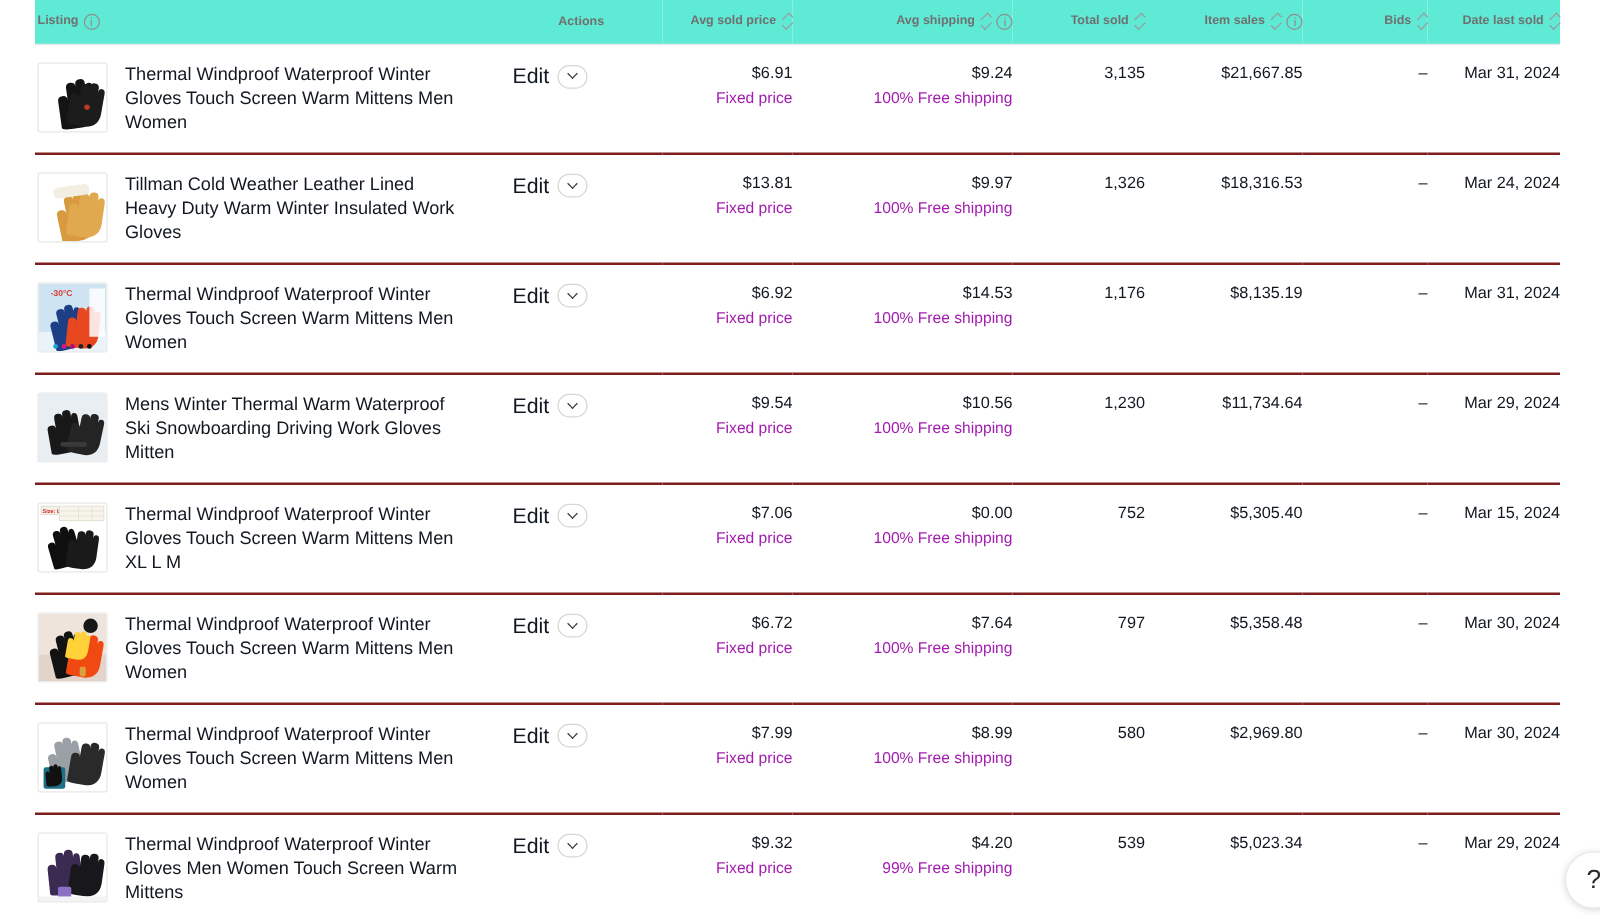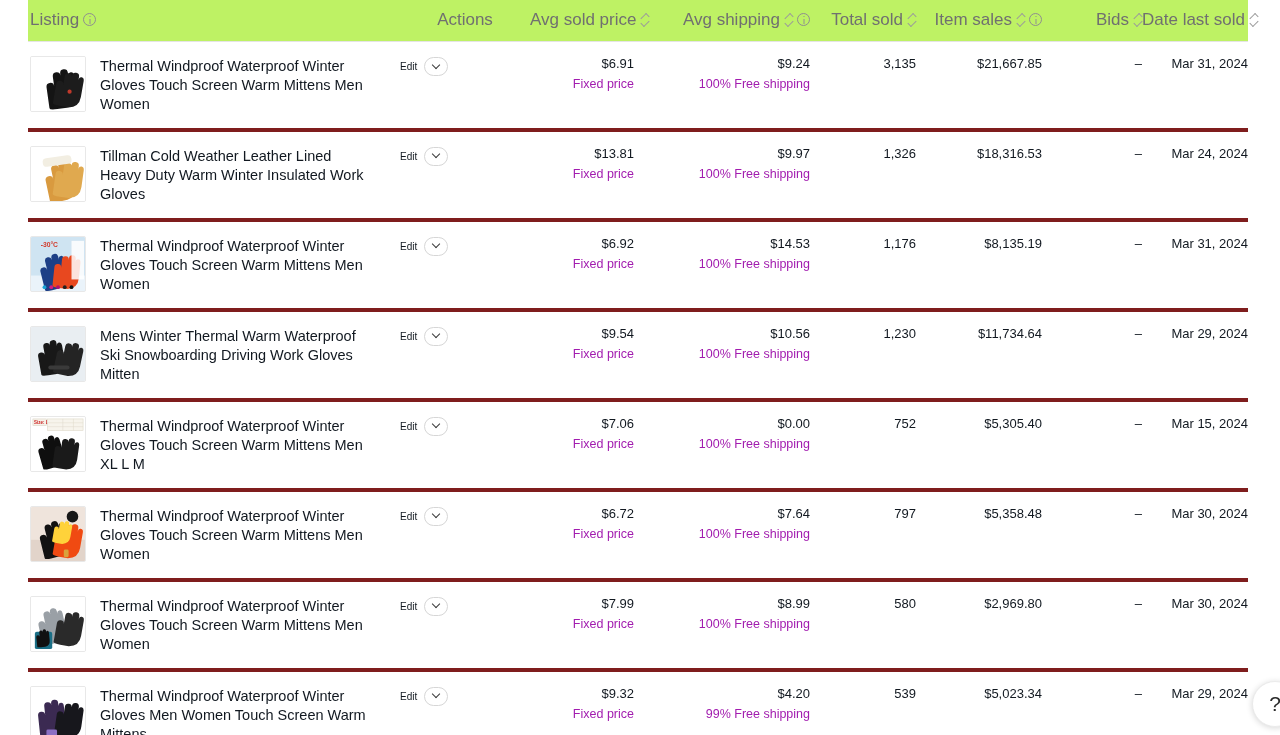--- a/index.html
+++ b/index.html
@@ -19,25 +19,25 @@
     position: absolute;
     left: 28px; top: 0;
     width: 1220px;
     border-collapse: collapse;
     table-layout: fixed;
   }
 
   
   thead th {
     padding: 10px 0 11px 0;
-    font-size: 17px;
-    font-weight: 400;
+    font-size: 10px;
+    font-weight: 700;
     color: #707070;
     border-bottom: 1px solid #e5e5e5;
-    background: #bef264;
+    background: #5eead4;
     white-space: nowrap;
     vertical-align: middle;
   }
   th .hwrap {
     display: inline-flex;
     align-items: center;
     gap: 4px;
     line-height: 1;
   }
   th.l  { text-align: left;  padding-left: 2px; }
@@ -83,21 +83,21 @@
     position: absolute;
     left: 1px;
     width: 7px; height: 4px;
     border-left: 1.2px solid #9b9b9b;
     border-bottom: 1.2px solid #9b9b9b;
   }
   .sort-icon::before { top: 2px;  transform: rotate(135deg); }
   .sort-icon::after  { bottom: 2px; transform: rotate(-45deg); }
 
   
-  tbody tr { border-bottom: 4px solid #7f1d1d; }
+  tbody tr { border-bottom: 2px solid #7f1d1d; }
   tbody tr:last-child { border-bottom: none; }
   tbody td {
     padding: 14px 0;
     vertical-align: top;
     font-size: 14px;
     color: #111820;
     background: #fff;
   }
 
   
@@ -118,24 +118,25 @@
     line-height: 1.31;
     color: #111820;
     max-width: 268px;
     padding-top: 1px;
   }
 
   
   td.actions-cell { text-align: left; padding-left: 0; }
   .actions-inner { display: flex; align-items: center; gap: 7px; padding-top: 1px; }
   .edit-link {
-    font-size: 10px;
+    font-size: 17px;
     color: #111820;
     text-decoration: none;
     cursor: pointer;
+    margin-left: 10px;
   }
   .chev-btn {
     width: 24px; height: 19px;
     border: 1px solid #d6d6d6;
     border-radius: 10px;
     background: #fff;
     display: inline-flex;
     align-items: center;
     justify-content: center;
     cursor: pointer;

